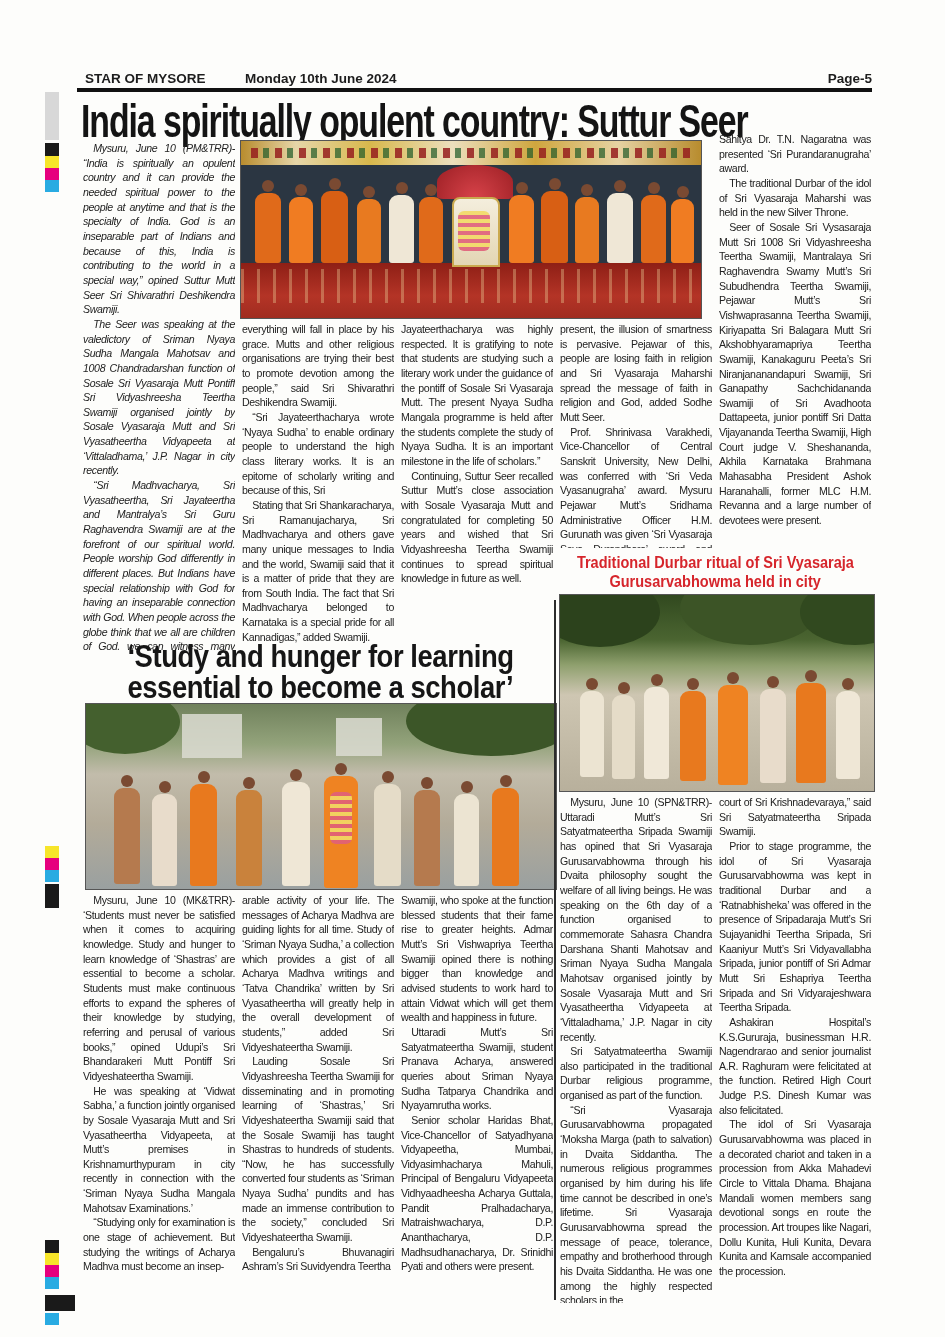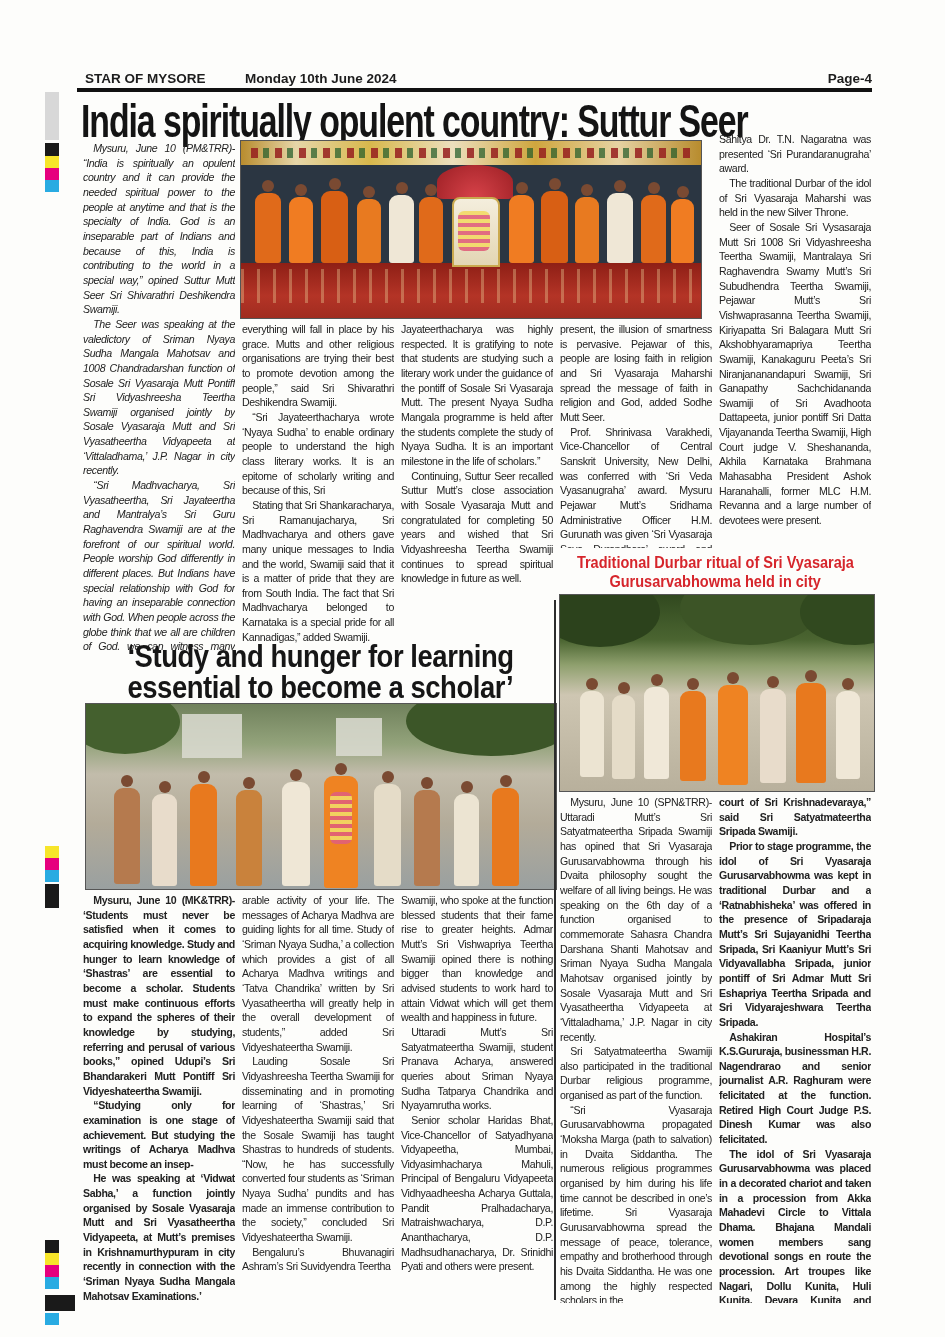--- a/index.html
+++ b/index.html
@@ -68,21 +68,21 @@
   .mark{position:absolute;left:45px;width:14px;}
 </style>
 </head>
 <body>
 
 <div id="page">
 
   <div class="mast">
     <span class="paper">STAR OF MYSORE</span>
     <span class="date">Monday 10th June 2024</span>
-    <span class="pageno">Page-4</span>
+    <span class="pageno">Page-5</span>
   </div>
   <div class="mast-rule"></div>
 
   <div class="headline-main">
     <span>India spiritually opulent country: Suttur Seer</span>
   </div>
 
   <div class="photo" id="photo-stage">
     <div class="banner">
         <div class="banner-text"></div>
@@ -165,42 +165,42 @@
     <div class="fg" style="left:150px;top:86px;width:26px;height:96px;background:#c9823c;"></div>
     <div class="fg" style="left:196px;top:78px;width:28px;height:104px;background:#efe7d6;"></div>
     <div class="fg" style="left:238px;top:72px;width:34px;height:112px;background:#ef8322;"></div>
     <div class="garl" style="left:244px;top:88px;width:22px;height:52px;"></div>
     <div class="fg" style="left:288px;top:80px;width:27px;height:102px;background:#e5dcc8;"></div>
     <div class="fg" style="left:328px;top:86px;width:26px;height:96px;background:#b57a4e;"></div>
     <div class="fg" style="left:368px;top:90px;width:25px;height:92px;background:#ece4d2;"></div>
     <div class="fg" style="left:406px;top:84px;width:27px;height:98px;background:#e8791e;"></div>
   </div>
 
-  <div class="col" style="left:83px;top:893px;height:410px;font-weight:bold;">
+  <div class="col" style="left:83px;top:893px;height:410px;">
       <p> Mysuru, June 10 (MK&amp;TRR)- ‘Students must never be satisfied when it comes to acquiring knowledge. Study and hunger to learn knowledge of ‘Shastras’ are essential to become a scholar. Students must make continuous efforts to expand the spheres of their knowledge by studying, referring and perusal of various books,” opined Udupi’s Sri Bhandarakeri Mutt Pontiff Sri Vidyeshateertha Swamiji.</p>
+      <p> He was speaking at ‘Vidwat Sabha,’ a function jointly organised by Sosale Vyasaraja Mutt and Sri Vyasatheertha Vidyapeeta, at Mutt’s premises in Krishnamurthypuram in city recently in connection with the ‘Sriman Nyaya Sudha Mangala Mahotsav Examinations.’</p>
       <p> “Studying only for examination is one stage of achievement. But studying the writings of Acharya Madhva must become an insep-</p>
-      <p> He was speaking at ‘Vidwat Sabha,’ a function jointly organised by Sosale Vyasaraja Mutt and Sri Vyasatheertha Vidyapeeta, at Mutt’s premises in Krishnamurthypuram in city recently in connection with the ‘Sriman Nyaya Sudha Mangala Mahotsav Examinations.’</p>
     </div>
   <div class="col" style="left:242px;top:893px;height:410px;">
       <p>arable activity of your life. The messages of Acharya Madhva are guiding lights for all time. Study of ‘Sriman Nyaya Sudha,’ a collection which provides a gist of all Acharya Madhva writings and ‘Tatva Chandrika’ written by Sri Vyasatheertha will greatly help in the overall development of students,” added Sri Vidyeshateertha Swamiji.</p>
       <p> Lauding Sosale Sri Vidyashreesha Teertha Swamiji for disseminating and in promoting learning of ‘Shastras,’ Sri Vidyeshateertha Swamiji said that the Sosale Swamiji has taught Shastras to hundreds of students. “Now, he has successfully converted four students as ‘Sriman Nyaya Sudha’ pundits and has made an immense contribution to the society,” concluded Sri Vidyeshateertha Swamiji.</p>
       <p> Bengaluru’s Bhuvanagiri Ashram’s Sri Suvidyendra Teertha</p>
     </div>
   <div class="col" style="left:401px;top:893px;height:410px;">
       <p>Swamiji, who spoke at the function blessed students that their fame rise to greater heights. Admar Mutt’s Sri Vishwapriya Teertha Swamiji opined there is nothing bigger than knowledge and advised students to work hard to attain Vidwat which will get them wealth and happiness in future.</p>
       <p> Uttaradi Mutt’s Sri Satyatmateertha Swamiji, student Pranava Acharya, answered queries about Sriman Nyaya Sudha Tatparya Chandrika and Nyayamrutha works.</p>
       <p> Senior scholar Haridas Bhat, Vice-Chancellor of Satyadhyana Vidyapeetha, Mumbai, Vidyasimhacharya Mahuli, Principal of Bengaluru Vidyapeeta Vidhyaadheesha Acharya Guttala, Pandit Pralhadacharya, Matraishwacharya, D.P. Ananthacharya, D.P. Madhsudhanacharya, Dr. Srinidhi Pyati and others were present.</p>
     </div>
 
   <div class="col" style="left:560px;top:795px;height:508px;">
       <p> Mysuru, June 10 (SPN&amp;TRR)- Uttaradi Mutt’s Sri Satyatmateertha Sripada Swamiji has opined that Sri Vyasaraja Gurusarvabhowma through his Dvaita philosophy sought the welfare of all living beings. He was speaking on the 6th day of a function organised to commemorate Sahasra Chandra Darshana Shanti Mahotsav and Sriman Nyaya Sudha Mangala Mahotsav organised jointly by Sosale Vyasaraja Mutt and Sri Vyasatheertha Vidyapeeta at ‘Vittaladhama,’ J.P. Nagar in city recently.</p>
       <p> Sri Satyatmateertha Swamiji also participated in the traditional Durbar religious programme, organised as part of the function.</p>
       <p> “Sri Vyasaraja Gurusarvabhowma propagated ‘Moksha Marga (path to salvation) in Dvaita Siddantha. The numerous religious programmes organised by him during his life time cannot be described in one’s lifetime. Sri Vyasaraja Gurusarvabhowma spread the message of peace, tolerance, empathy and brotherhood through his Dvaita Siddantha. He was one among the highly respected scholars in the</p>
     </div>
-  <div class="col" style="left:719px;top:795px;height:508px;font-weight:bold;">
+  <div class="col" style="left:719px;top:795px;height:508px;">
       <p>court of Sri Krishnadevaraya,” said Sri Satyatmateertha Sripada Swamiji.</p>
       <p> Prior to stage programme, the idol of Sri Vyasaraja Gurusarvabhowma was kept in traditional Durbar and a ‘Ratnabhisheka’ was offered in the presence of Sripadaraja Mutt’s Sri Sujayanidhi Teertha Sripada, Sri Kaaniyur Mutt’s Sri Vidyavallabha Sripada, junior pontiff of Sri Admar Mutt Sri Eshapriya Teertha Sripada and Sri Vidyarajeshwara Teertha Sripada.</p>
       <p> Ashakiran Hospital’s K.S.Gururaja, businessman H.R. Nagendrarao and senior journalist A.R. Raghuram were felicitated at the function. Retired High Court Judge P.S. Dinesh Kumar was also felicitated.</p>
       <p> The idol of Sri Vyasaraja Gurusarvabhowma was placed in a decorated chariot and taken in a procession from Akka Mahadevi Circle to Vittala Dhama. Bhajana Mandali women members sang devotional songs en route the procession. Art troupes like Nagari, Dollu Kunita, Huli Kunita, Devara Kunita and Kamsale accompanied the procession.</p>
     </div>
 
   <div class="vrule" style="left:554px;top:600px;height:700px;"></div>
 
   <div class="mark" style="top:92px;height:48px;background:#d8d8d8;"></div>
   <div class="mark" style="top:143px;height:13px;background:#1a1a1a;"></div>

